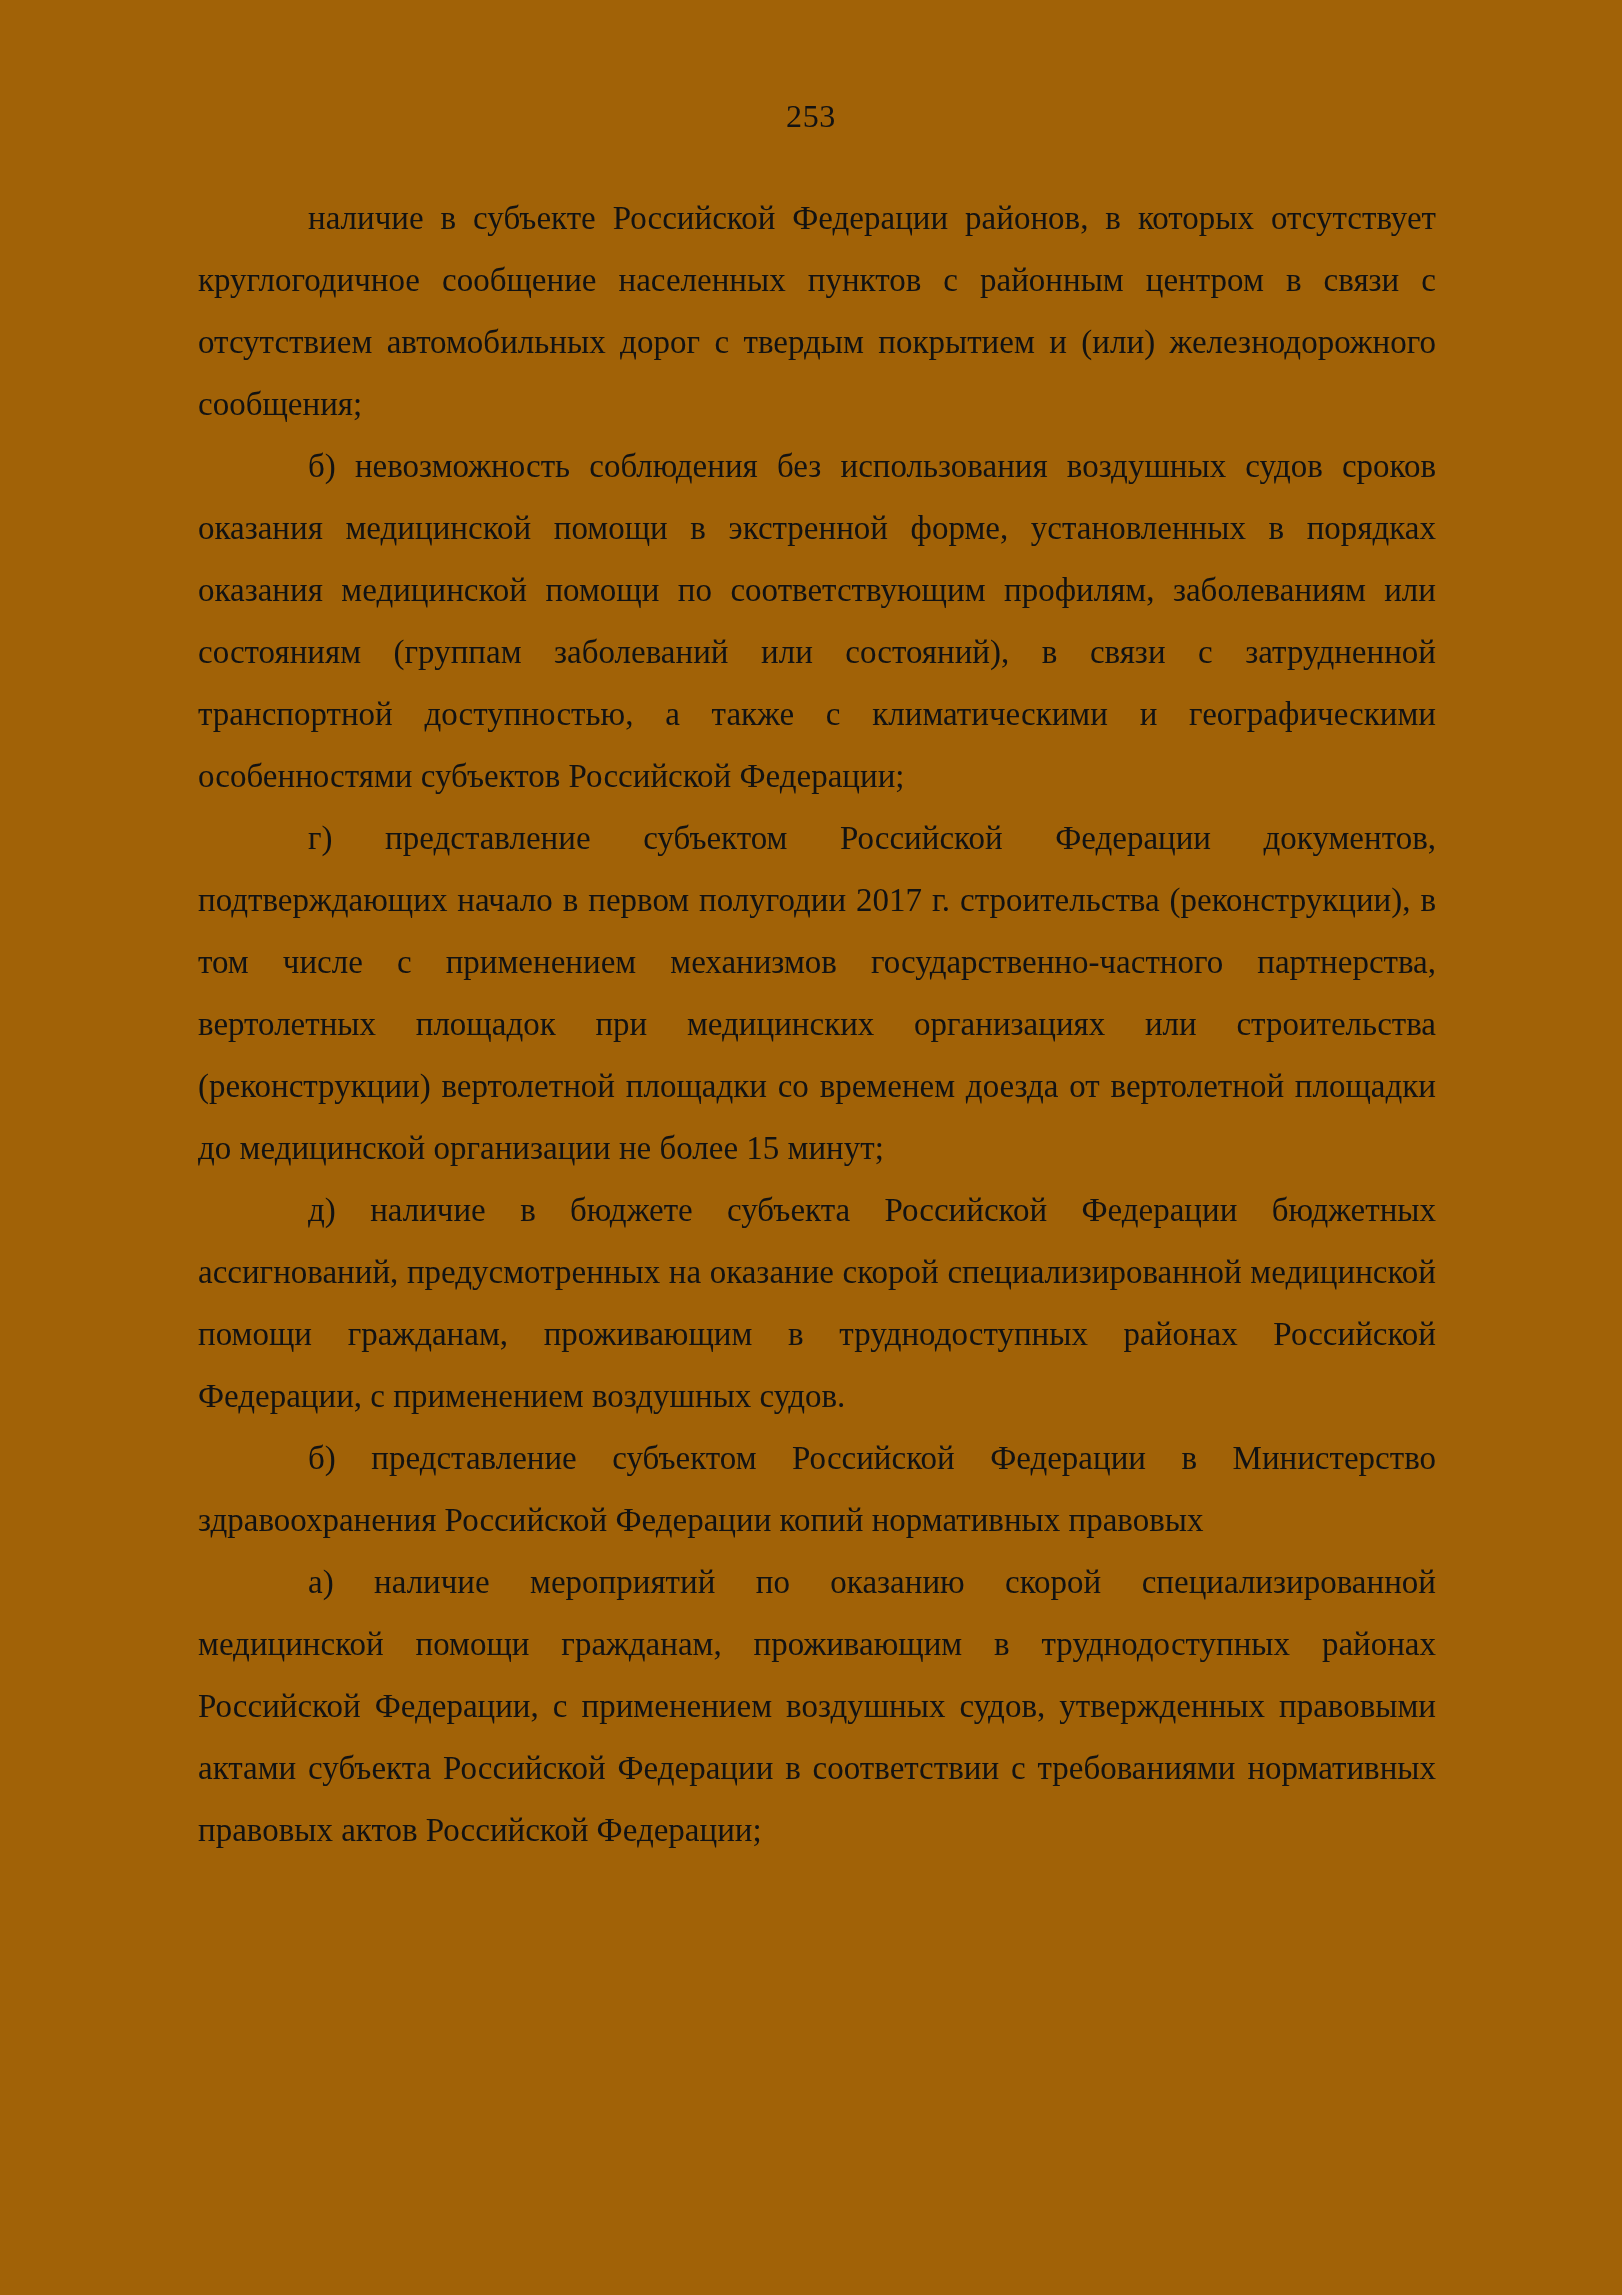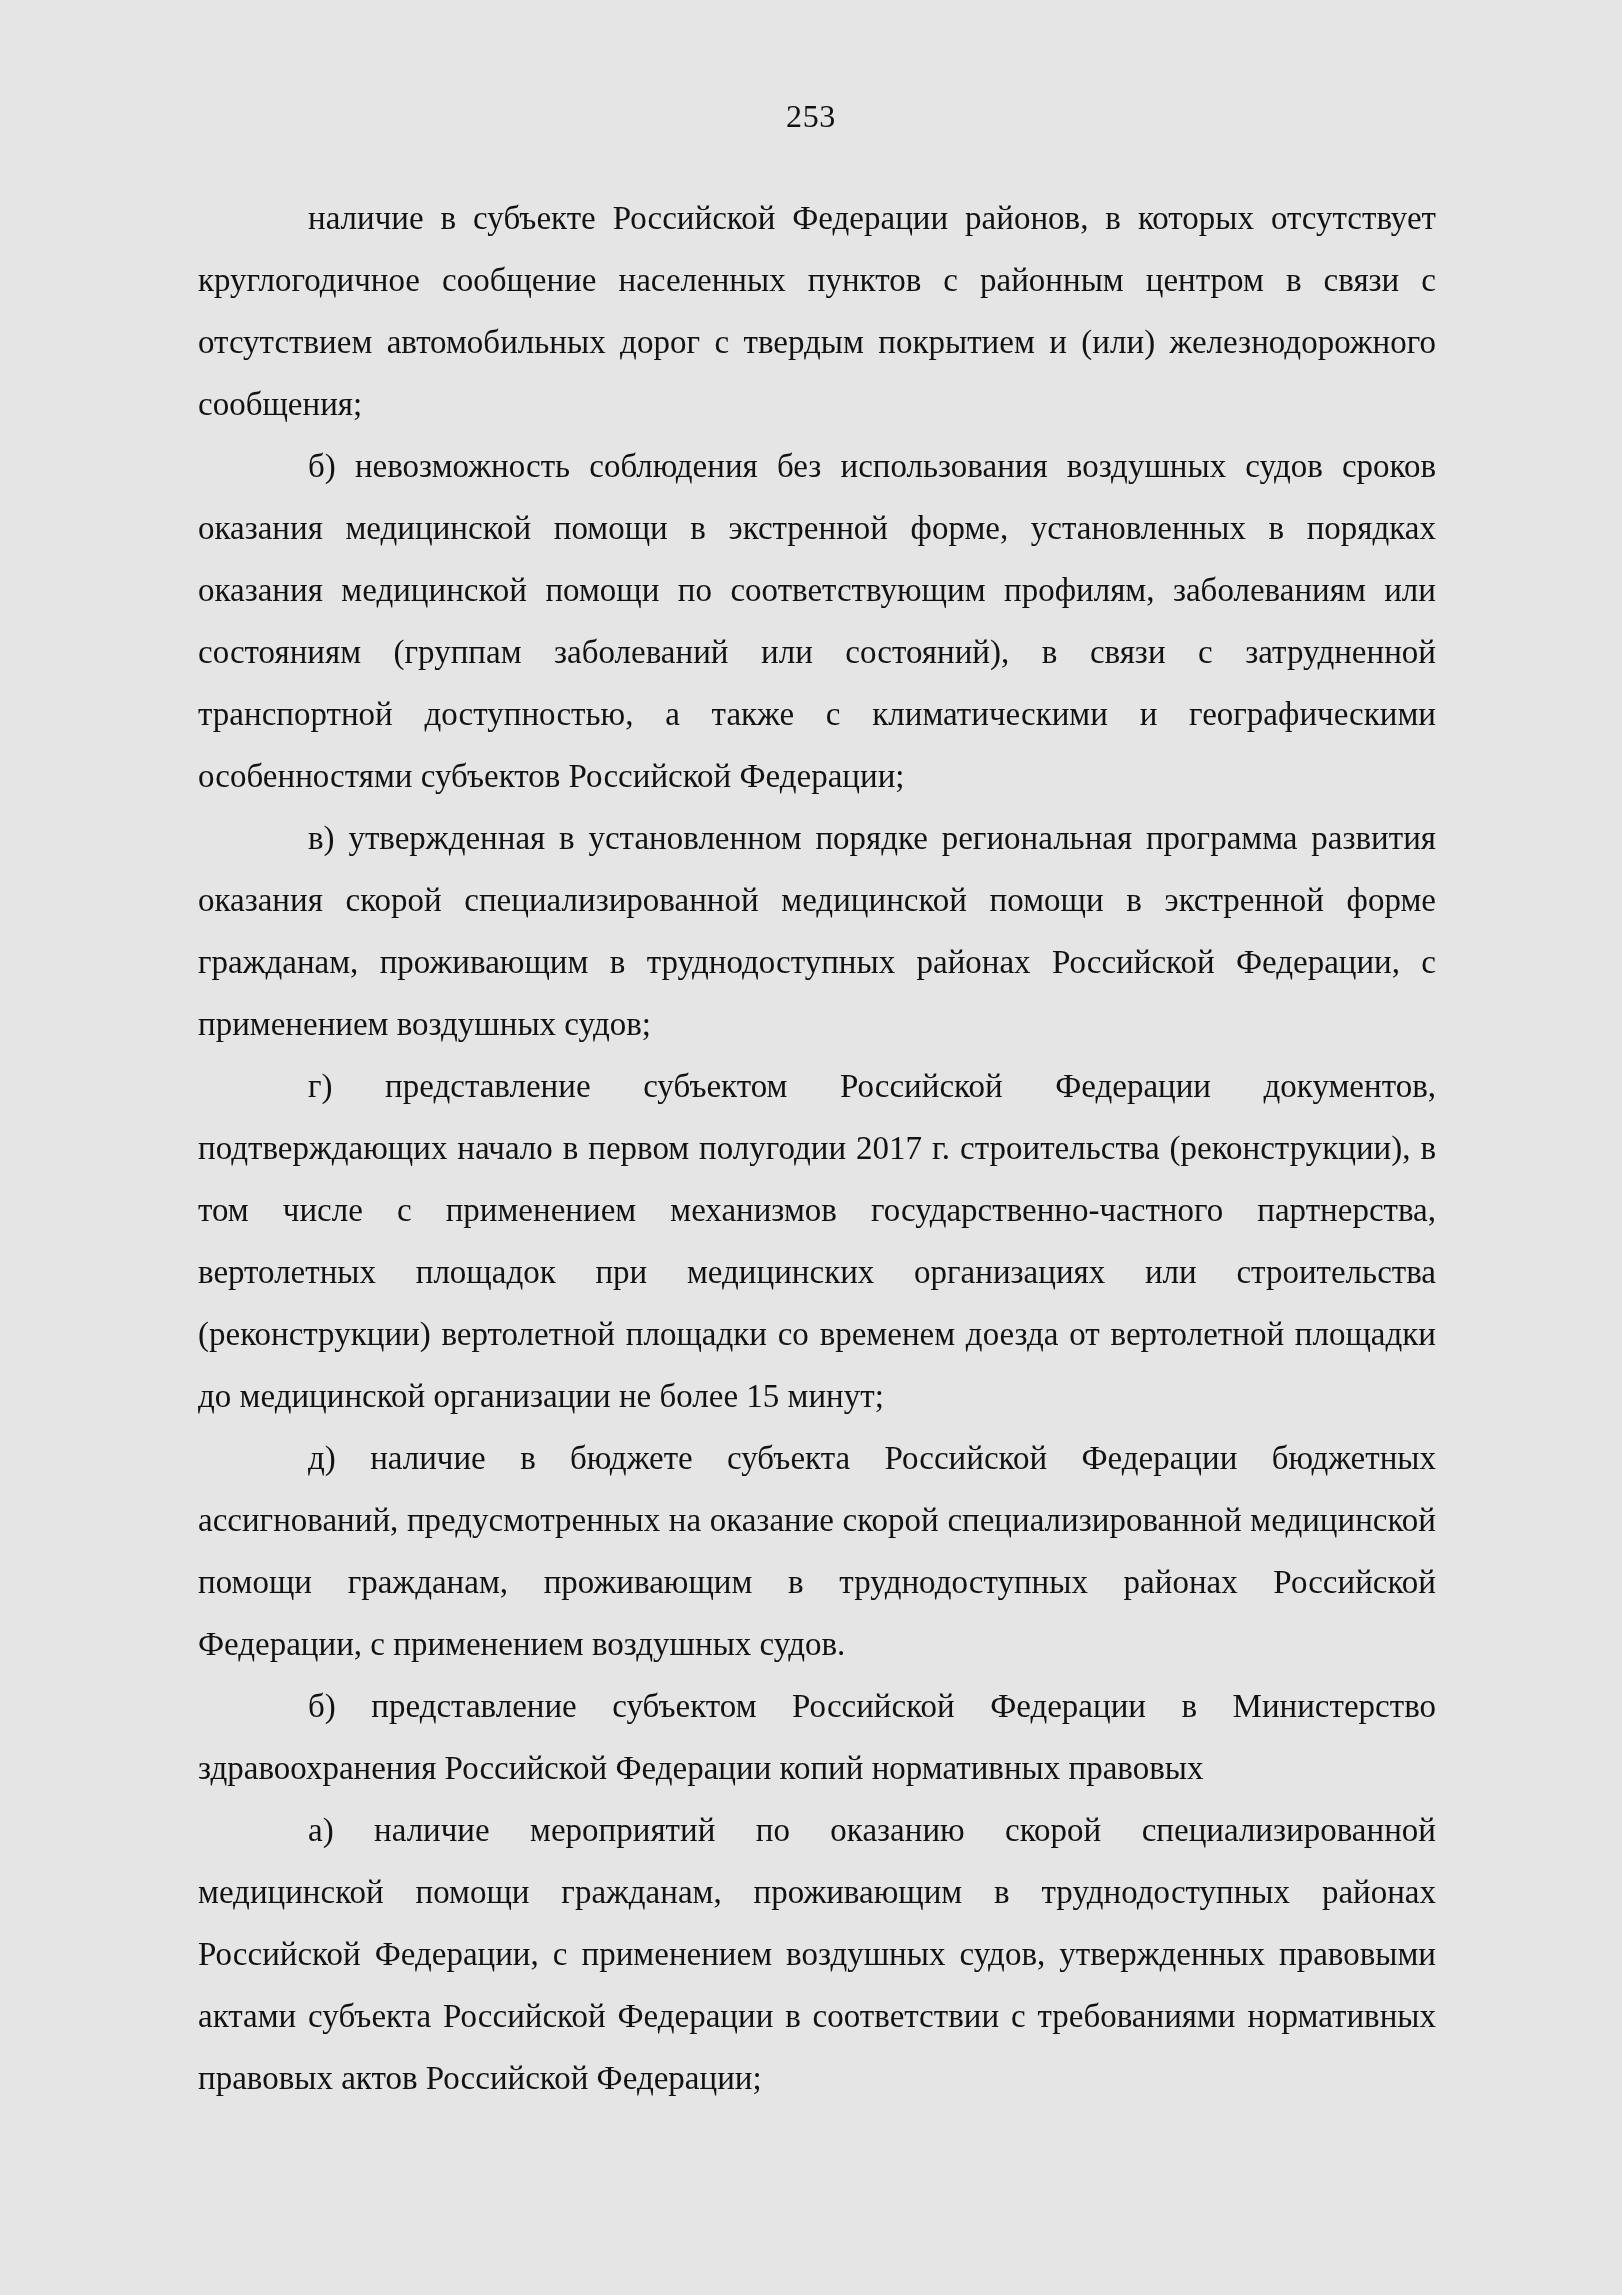--- a/index.html
+++ b/index.html
@@ -4,21 +4,21 @@
 <style>
   html, body {
     margin: 0;
     padding: 0;
     background: #ffffff;
   }
   .page {
     position: relative;
     width: 1622px;
     height: 2295px;
-    background: #e5e5e5;
+    background: #a16207;
     font-family: "Liberation Serif", serif;
     color: #121212;
     overflow: hidden;
   }
   .page-number {
     position: absolute;
     top: 98px;
     left: 0;
     width: 100%;
     text-align: center;
@@ -43,20 +43,19 @@
 </style>
 </head>
 <body>
 
 <div class="page">
   <div class="page-number">253</div>
 
   <div class="text-block">
     <p>наличие в субъекте Российской Федерации районов, в которых отсутствует круглогодичное сообщение населенных пунктов с районным центром в связи с отсутствием автомобильных дорог с твердым покрытием и (или) железнодорожного сообщения;</p>
     <p>б) невозможность соблюдения без использования воздушных судов сроков оказания медицинской помощи в экстренной форме, установленных в порядках оказания медицинской помощи по соответствующим профилям, заболеваниям или состояниям (группам заболеваний или состояний), в связи с затрудненной транспортной доступностью, а также с климатическими и географическими особенностями субъектов Российской Федерации;</p>
-    <p>в) утвержденная в установленном порядке региональная программа развития оказания скорой специализированной медицинской помощи в экстренной форме гражданам, проживающим в труднодоступных районах Российской Федерации, с применением воздушных судов;</p>
     <p>г) представление субъектом Российской Федерации документов, подтверждающих начало в первом полугодии 2017 г. строительства (реконструкции), в том числе с применением механизмов государственно-частного партнерства, вертолетных площадок при медицинских организациях или строительства (реконструкции) вертолетной площадки со временем доезда от вертолетной площадки до медицинской организации не более 15 минут;</p>
     <p>д) наличие в бюджете субъекта Российской Федерации бюджетных ассигнований, предусмотренных на оказание скорой специализированной медицинской помощи гражданам, проживающим в труднодоступных районах Российской Федерации, с применением воздушных судов.</p>
     <p>б) представление субъектом Российской Федерации в Министерство здравоохранения Российской Федерации копий нормативных правовых</p>
     <p>а) наличие мероприятий по оказанию скорой специализированной медицинской помощи гражданам, проживающим в труднодоступных районах Российской Федерации, с применением воздушных судов, утвержденных правовыми актами субъекта Российской Федерации в соответствии с требованиями нормативных правовых актов Российской Федерации;</p>
   </div>
 </div>
 
 
 </body></html>

